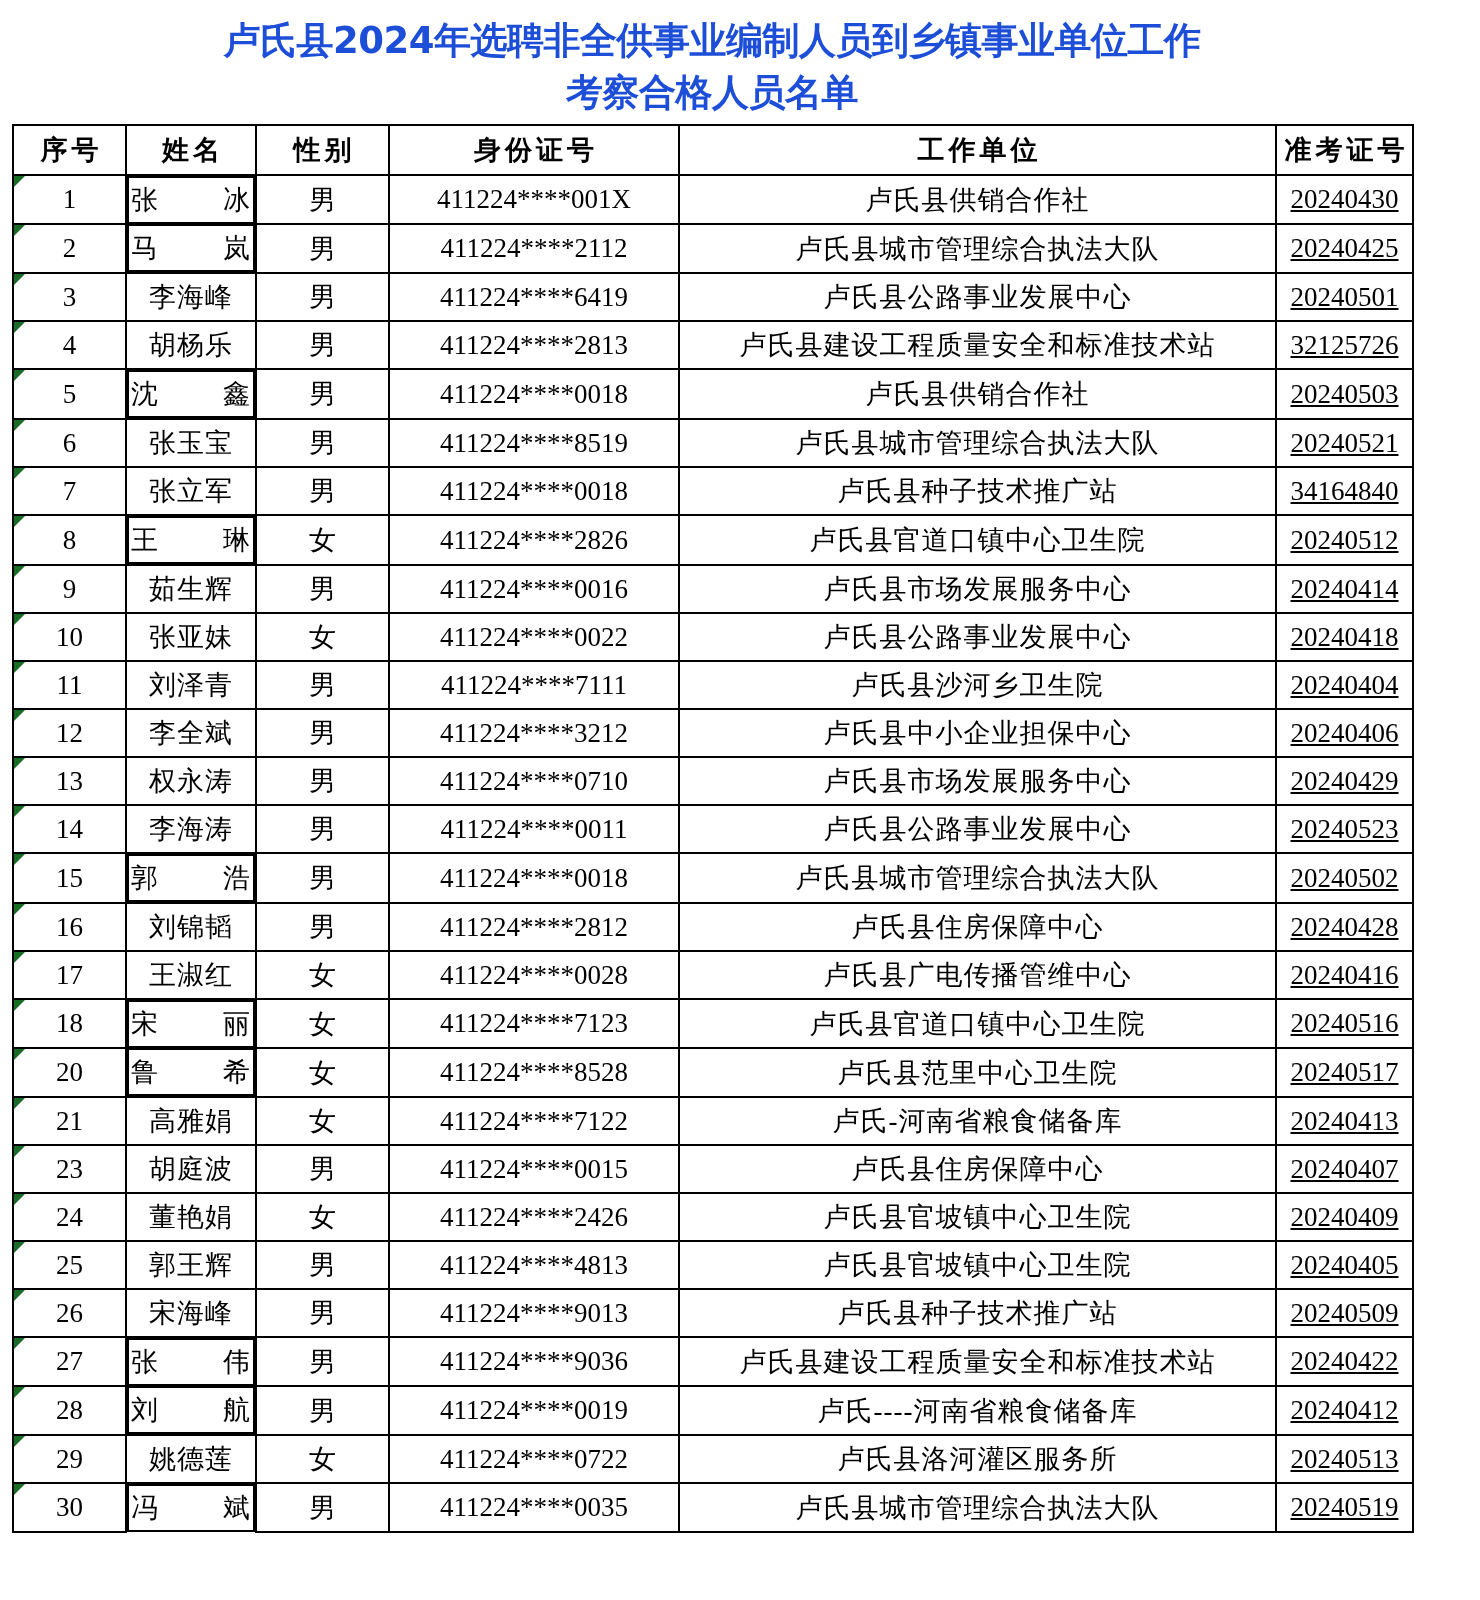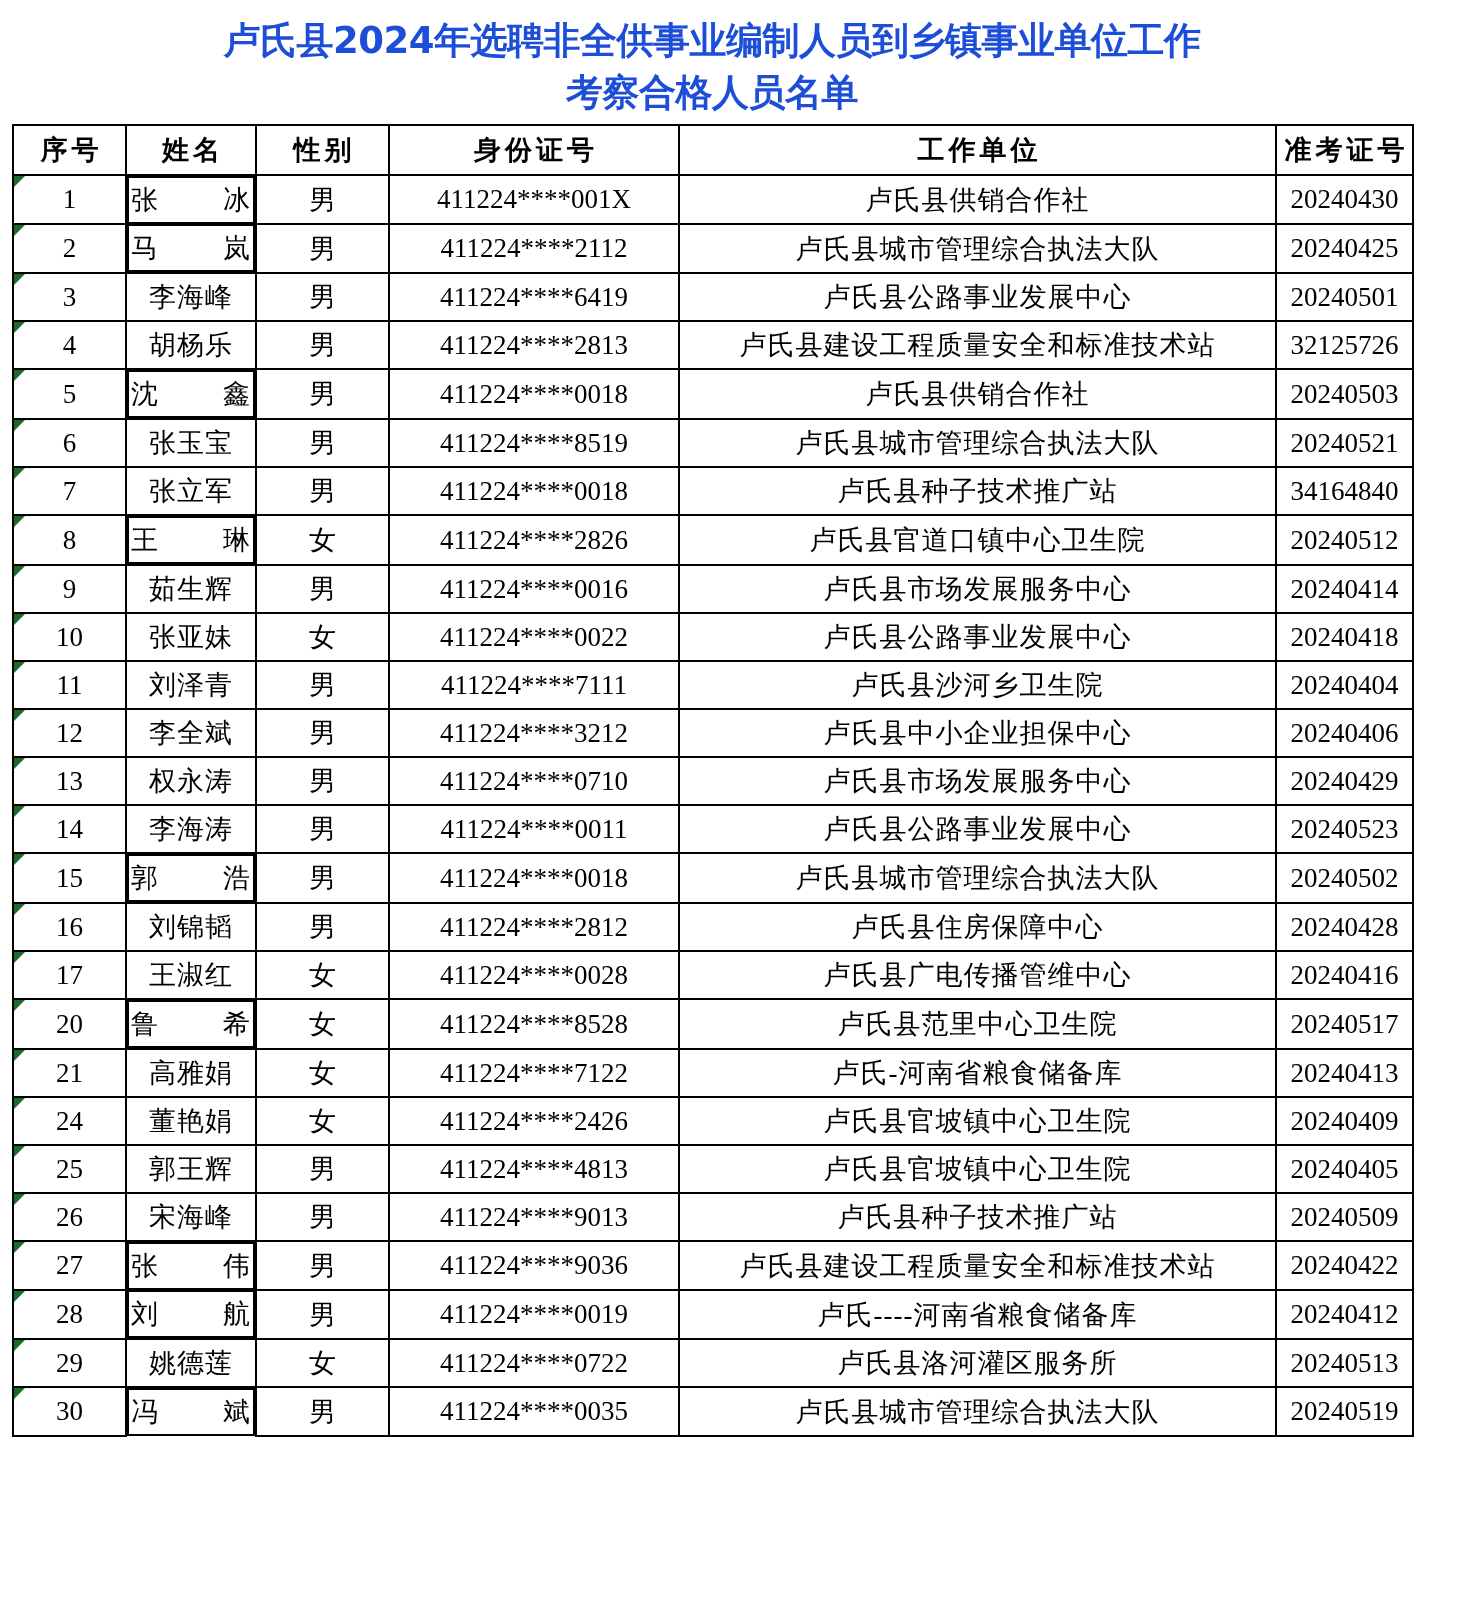--- a/index.html
+++ b/index.html
@@ -107,21 +107,21 @@
   .cell-name.spread {
     display: block;
     text-align: justify;
     text-align-last: justify;
     padding: 0 14px;
     line-height: 44px;
   }
   .cell-sex   { font-size: 28px; }
   .cell-id    { font-size: 28px; letter-spacing: 0px; margin-top: 38px; }
   .cell-unit  { font-size: 28px; letter-spacing: 1px; }
-  .cell-exam  { font-size: 27px; }
+  .cell-exam  { font-size: 27px; text-decoration: underline; }
 </style>
 </head>
 <body>
 
 <div id="doc-title">
   <div class="title-line">卢氏县2024年选聘非全供事业编制人员到乡镇事业单位工作</div>
   <div class="title-line">考察合格人员名单</div>
 </div>
 
 <table id="roster-table">
@@ -274,36 +274,52 @@
       </tr>
       <tr>
         <td class="cell-seq">17</td>
         <td class="cell-name">王淑红</td>
         <td class="cell-sex">女</td>
         <td class="cell-id">411224****0028</td>
         <td class="cell-unit">卢氏县广电传播管维中心</td>
         <td class="cell-exam">20240416</td>
       </tr>
       <tr>
+        <td class="cell-seq">18</td>
+        <td class="cell-name spread">宋丽</td>
+        <td class="cell-sex">女</td>
+        <td class="cell-id">411224****7123</td>
+        <td class="cell-unit">卢氏县官道口镇中心卫生院</td>
+        <td class="cell-exam">20240516</td>
+      </tr>
+      <tr>
         <td class="cell-seq">20</td>
         <td class="cell-name spread">鲁希</td>
         <td class="cell-sex">女</td>
         <td class="cell-id">411224****8528</td>
         <td class="cell-unit">卢氏县范里中心卫生院</td>
         <td class="cell-exam">20240517</td>
       </tr>
       <tr>
         <td class="cell-seq">21</td>
         <td class="cell-name">高雅娟</td>
         <td class="cell-sex">女</td>
         <td class="cell-id">411224****7122</td>
         <td class="cell-unit">卢氏-河南省粮食储备库</td>
         <td class="cell-exam">20240413</td>
       </tr>
       <tr>
+        <td class="cell-seq">23</td>
+        <td class="cell-name">胡庭波</td>
+        <td class="cell-sex">男</td>
+        <td class="cell-id">411224****0015</td>
+        <td class="cell-unit">卢氏县住房保障中心</td>
+        <td class="cell-exam">20240407</td>
+      </tr>
+      <tr>
         <td class="cell-seq">24</td>
         <td class="cell-name">董艳娟</td>
         <td class="cell-sex">女</td>
         <td class="cell-id">411224****2426</td>
         <td class="cell-unit">卢氏县官坡镇中心卫生院</td>
         <td class="cell-exam">20240409</td>
       </tr>
       <tr>
         <td class="cell-seq">25</td>
         <td class="cell-name">郭王辉</td>

